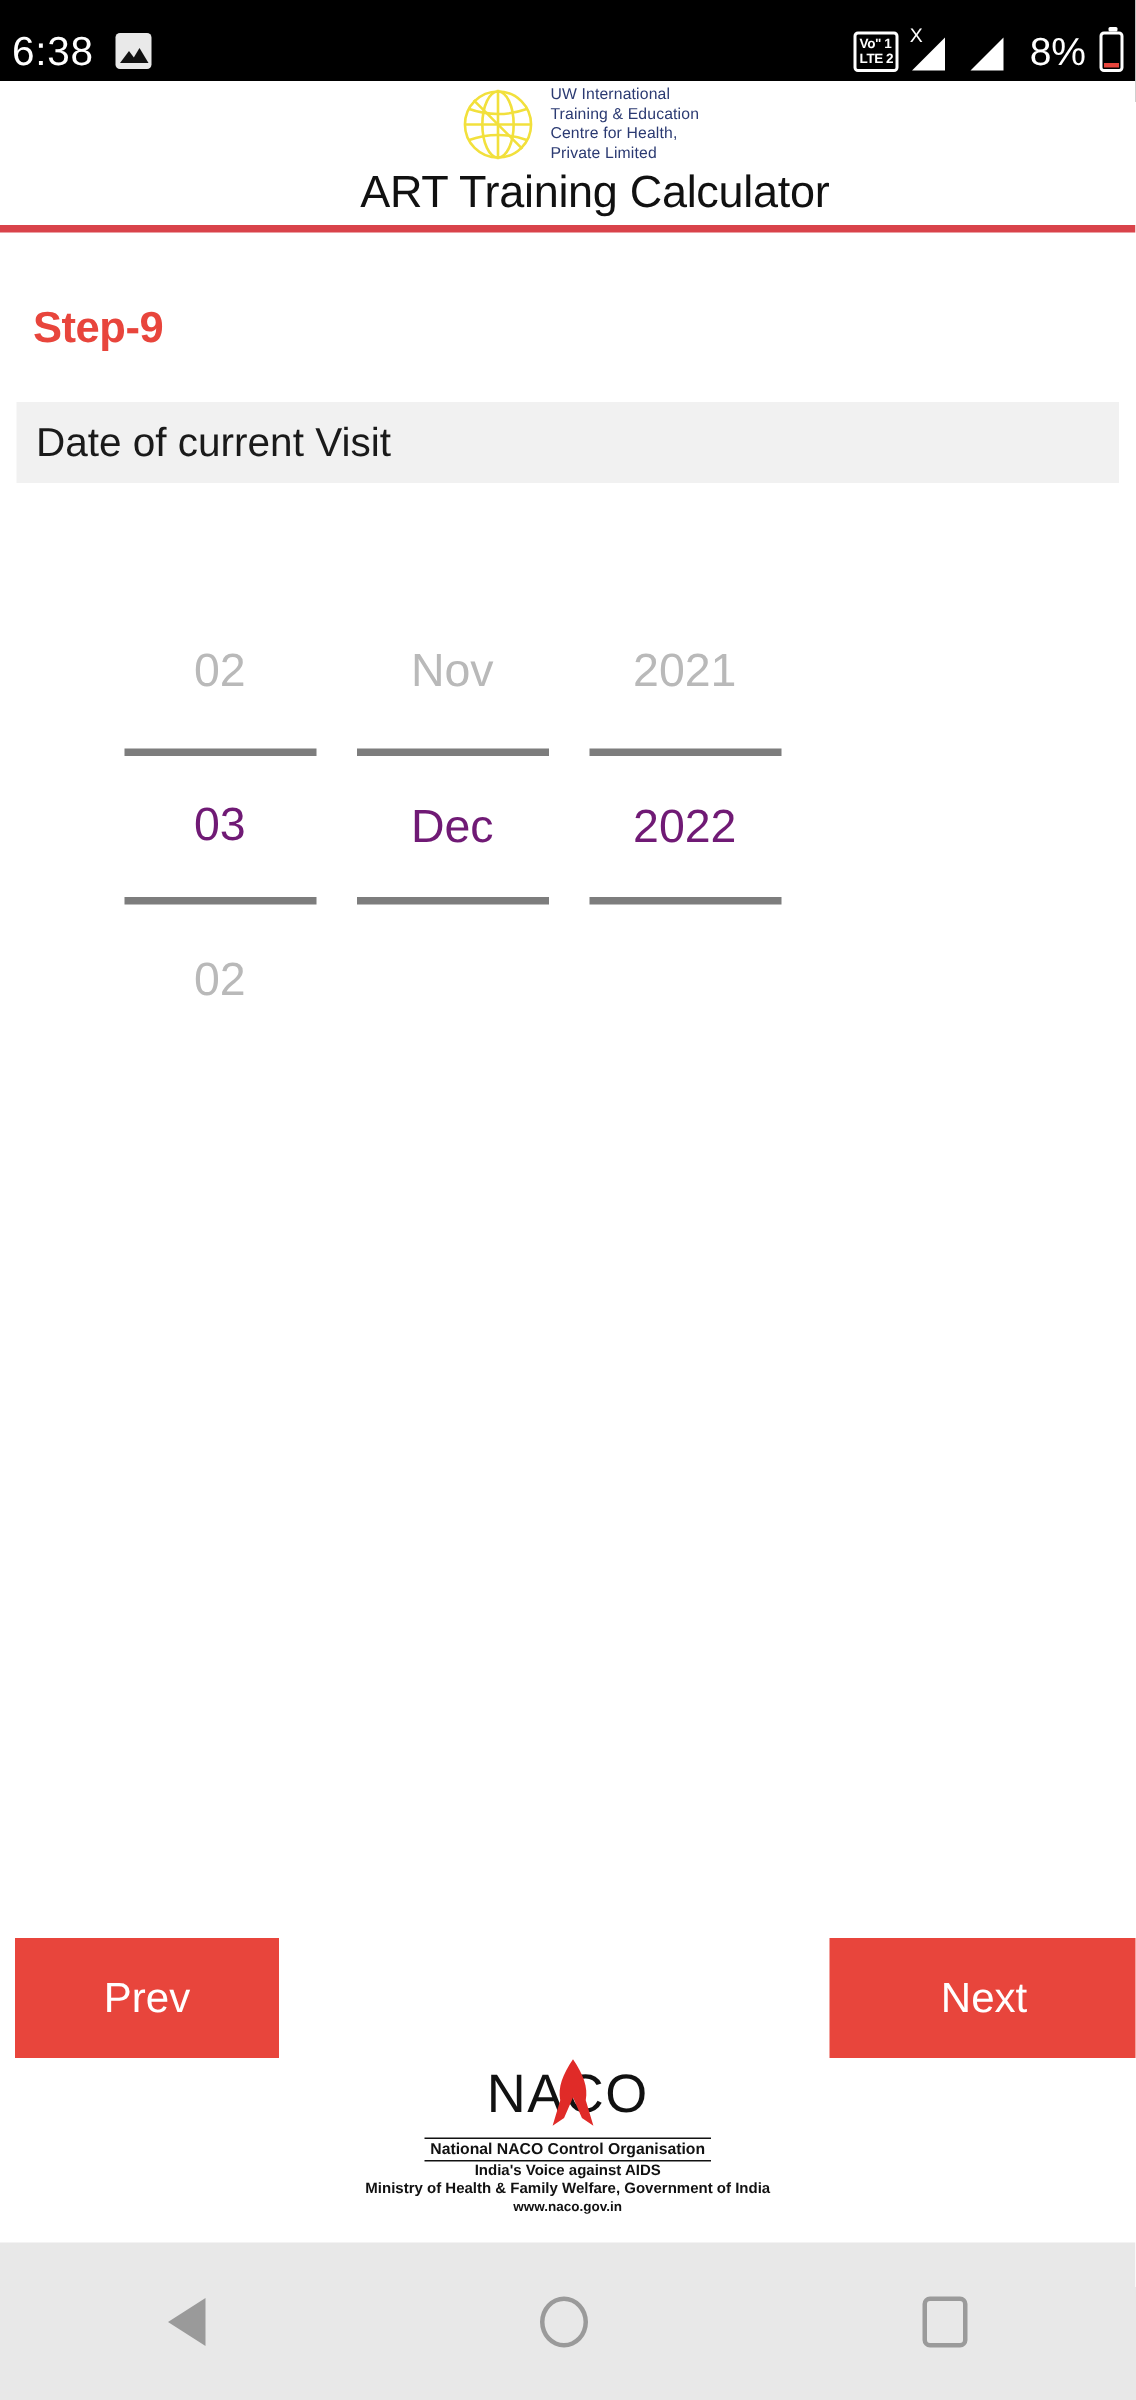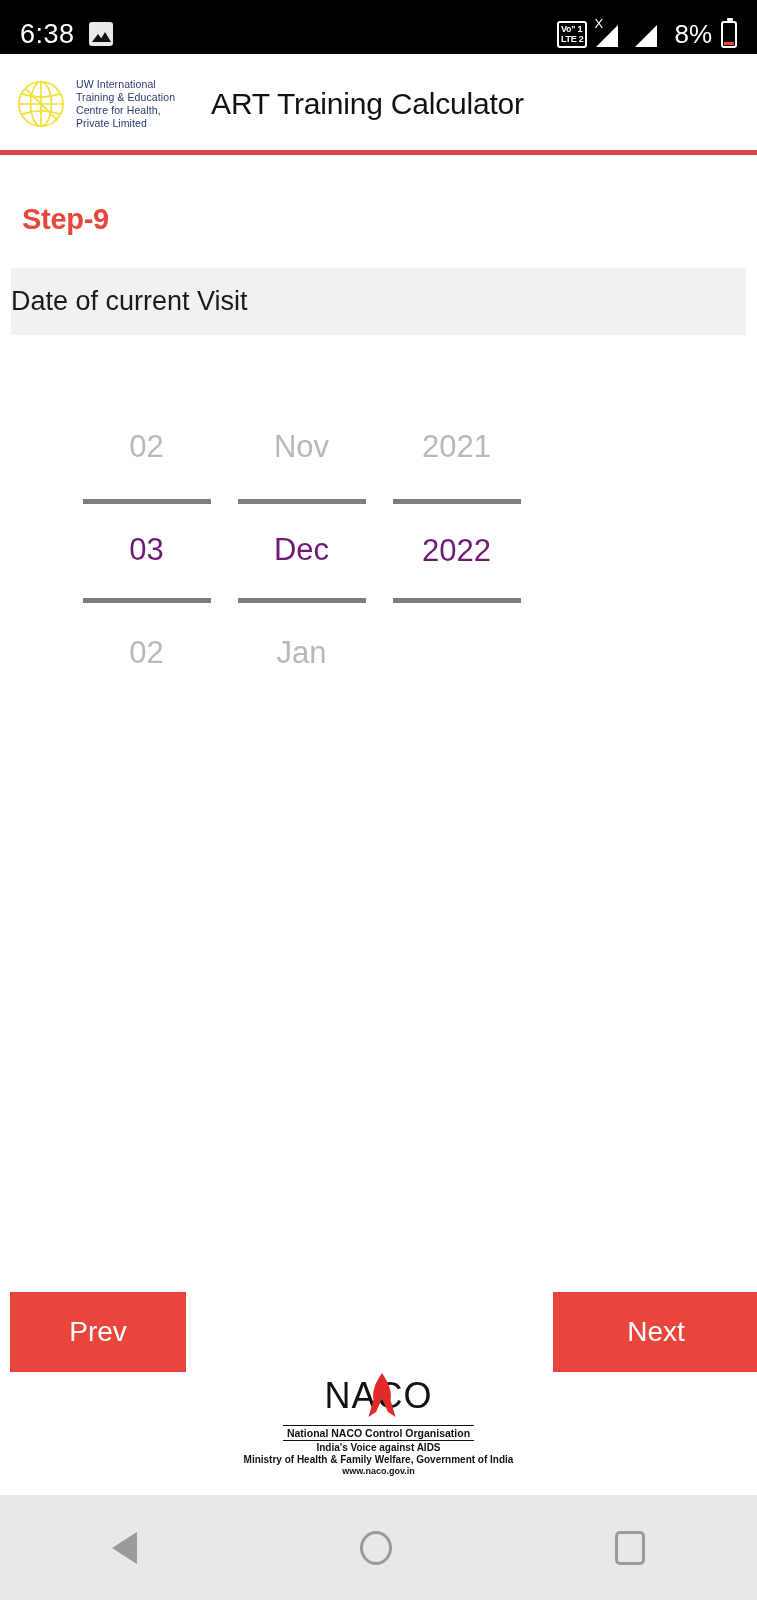--- a/index.html
+++ b/index.html
@@ -9,21 +9,21 @@
     font-family:"Liberation Sans", sans-serif;
     overflow:hidden;
   }
   #screen { position:relative; width:757px; height:1600px; background:#fff; }
 
   
   .statusbar {
     position:absolute; top:0; left:0; width:757px; height:68px;
     background:#000; color:#fff;
     display:flex; align-items:center; justify-content:space-between;
-    padding:0 20px;
+    padding:0 8px;
   }
   .sb-left { display:flex; align-items:center; gap:14px; }
   .sb-clock { font-size:27px; letter-spacing:.5px; font-family:"Liberation Sans", sans-serif; }
   .sb-gallery {
     width:24px; height:24px; background:#e9e9e9; border-radius:3px;
     position:relative; overflow:hidden;
   }
   .sb-gallery:before {
     content:""; position:absolute; bottom:4px; left:3px;
     border-left:6px solid transparent; border-right:6px solid transparent;
@@ -56,43 +56,43 @@
   }
   .battery:before {
     content:""; position:absolute; top:-5px; left:4px;
     width:6px; height:3px; background:#fff; border-radius:1px;
   }
   .battery-fill { width:100%; height:14%; background:#e8453c; }
 
   
   .appbar {
     position:absolute; top:54px; left:0; width:757px; height:99px;
-    background:#fff; display:flex; align-items:center;
+    background:#fff; display:flex; align-items:center;flex-direction:column;
   }
   .logo-block { display:flex; align-items:center; padding-left:12px; gap:6px; }
   .globe { width:58px; height:58px; flex:0 0 58px; }
   .logo-text {
     font-size:10.5px; line-height:13px; color:#2b3a72;
     font-family:"Liberation Sans", sans-serif; letter-spacing:.1px;
   }
   .app-title {
     font-size:30px; color:#111; margin-left:36px; letter-spacing:-.2px;
   }
   .red-rule {
     position:absolute; top:150px; left:0; width:757px; height:5px; background:#d9434a;
   }
 
   
   .step-label {
     position:absolute; top:203px; left:22px;
     font-size:29px; color:#e8453c; font-weight:bold; letter-spacing:-.3px;
   }
   .field-bar {
-    position:absolute; top:268px; left:11px; width:735px; height:67px;
-    background:#f1f1f1; display:flex; align-items:center; 
+    position:absolute; top:268px; left:11px; width:735px; height:54px;
+    background:#f1f1f1; display:flex; align-items:center; padding-left:13px;
   }
   .field-bar-label { font-size:27px; color:#1a1a1a; }
 
   
   .picker {
     position:absolute; top:395px; left:0; width:603px; height:310px;
     display:flex; justify-content:center;
   }
   .pcol {
     width:155px; position:relative;
@@ -229,21 +229,20 @@
       <div class="prow dim">02</div>
       <div class="prow sel">03</div>
       <div class="prow dim">02</div>
       <div class="psep top"></div>
       <div class="psep bot"></div>
     </div>
 
     <div class="pcol month">
       <div class="prow dim">Nov</div>
       <div class="prow sel">Dec</div>
-      <div class="prow dim">Jan</div>
       <div class="psep top"></div>
       <div class="psep bot"></div>
     </div>
 
     <div class="pcol year">
       <div class="prow dim">2021</div>
       <div class="prow sel">2022</div>
       <div class="psep top"></div>
       <div class="psep bot"></div>
     </div>

